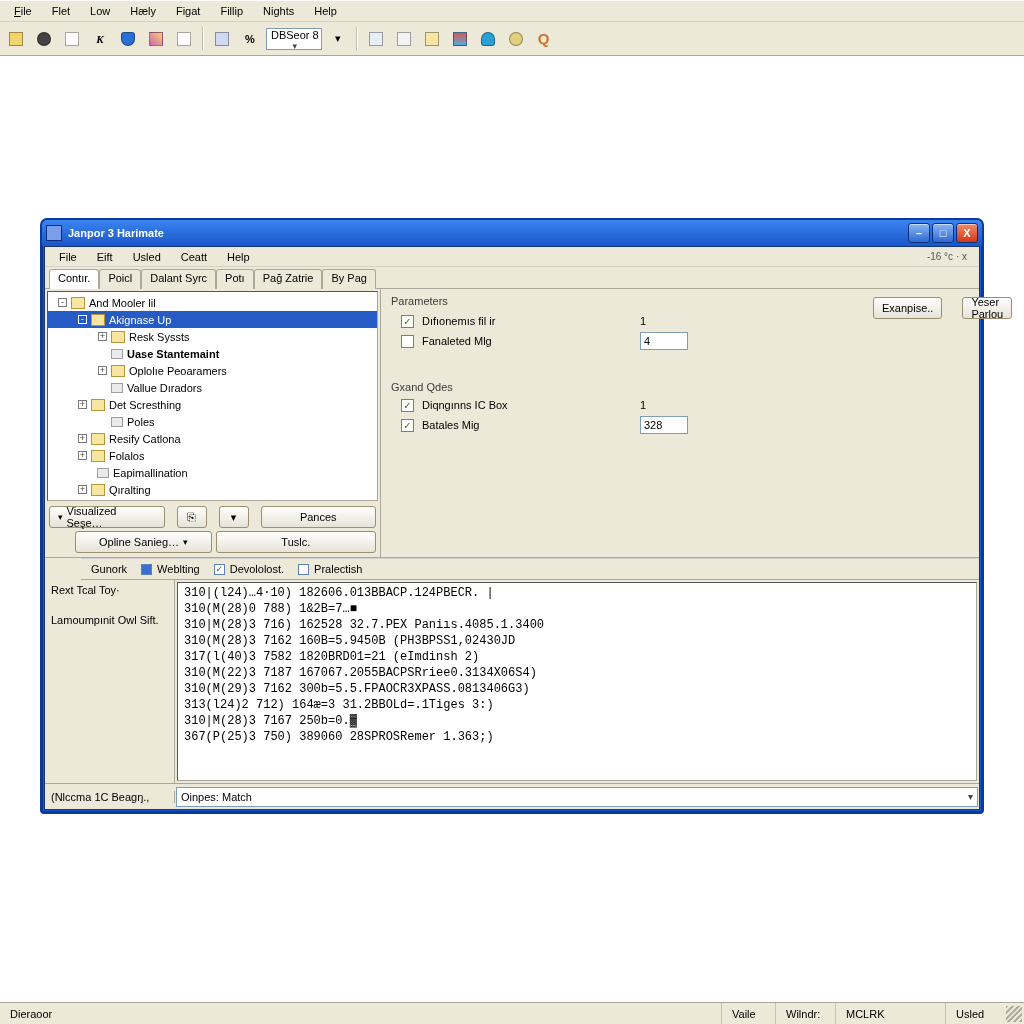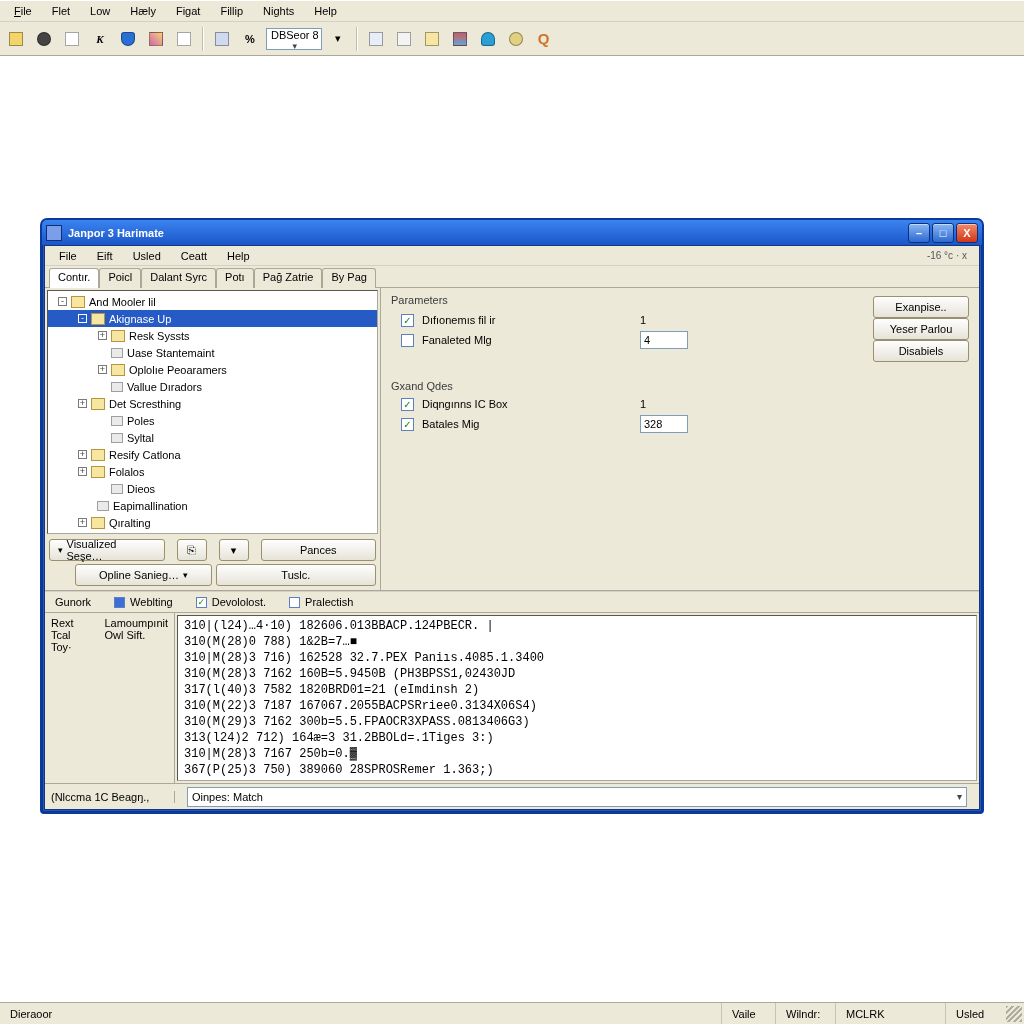--- a/index.html
+++ b/index.html
@@ -59,43 +59,43 @@
   .tree-btns { padding: 3px 4px; display: flex; gap: 12px; }
   .tree-btns2 { padding: 0 4px 4px 4px; display: flex; gap: 4px; margin-left: 26px; }
   .btn { height: 22px; background: linear-gradient(#fefefe, #e6e3d8); border: 1px solid #9a8f6f; border-radius: 3px; padding: 0 8px; display: flex; align-items: center; justify-content: center; cursor: default; font-size: 11px; }
   .btn.small { width: 30px; padding: 0; }
   .btn.arrow::after { content: "▾"; font-size: 9px; margin-left: 4px; }
   .btn.tri::before { content: "▾"; font-size: 9px; margin-right: 4px; }
 
   
   .param-area { flex: 1; display: flex; }
   .param-main { flex: 1; padding: 6px 10px; }
-  .param-side { width: 116px; padding: 8px 10px; display: flex; flex-direction: column; gap: 0; }
+  .param-side { width: 116px; padding: 8px 10px; display: flex; flex-direction: row; gap: 20px; }
   .group-title { color: #3b3b3b; font-size: 11px; margin-bottom: 2px; }
   .subgroup { padding: 2px 0 8px 10px; }
   .field-row { display: flex; align-items: center; height: 20px; gap: 8px; }
   .chk { width: 13px; height: 13px; border: 1px solid #5f7fbf; background: #fff; display: inline-flex; align-items: center; justify-content: center; font-size: 10px; color: #178a17; }
   .fld-label { width: 210px; }
   .fld-val { width: 48px; }
   .fld-input { width: 48px; height: 18px; border: 1px solid #7f9db9; background: #fff; padding: 0 3px; font-size: 11px; }
 
   
-  .log-tabs { height: 22px; display: flex; align-items: center; gap: 23px; padding: 0 10px; border-top: 1px solid #d4d0c8; border-bottom: 1px solid #aca899; }
+  .log-tabs { height: 22px; display: flex; align-items: center; gap: 14px; padding: 0 10px; border-top: 1px solid #d4d0c8; border-bottom: 1px solid #aca899; margin-left: 36px; }
   .log-tab { display: flex; align-items: center; gap: 5px; cursor: default; }
   .sqchk { width: 11px; height: 11px; border: 1px solid #5f7fbf; background: #fff; display: inline-flex; align-items: center; justify-content: center; font-size: 9px; color: #178a17; }
 
   
   .log-area { flex: 1; display: flex; min-height: 0; }
-  .log-left { width: 130px; border-right: 1px solid #aca899; background: #ece9d8; padding: 4px 6px; display: flex; flex-direction: row; gap: 18px; }
+  .log-left { width: 130px; border-right: 1px solid #aca899; background: #ece9d8; padding: 4px 6px; display: flex; flex-direction: column; gap: 18px; }
   .log-text { flex: 1; background: #fff; border: 1px inset #aca899; margin: 2px; font-family: "Courier New", monospace; font-size: 12px; padding: 2px 6px; overflow-y: scroll; white-space: pre; line-height: 16px; }
 
   
   .bottom-row { height: 26px; display: flex; align-items: center; border-top: 1px solid #aca899; }
   .bottom-left { width: 130px; border-right: 1px solid #aca899; padding: 0 6px; white-space: nowrap; overflow: hidden; text-overflow: ellipsis; }
-  .bottom-combo { flex: 1; margin: 2px 12px; height: 20px; border: 1px solid #7f9db9; background: #fff; display: flex; align-items: center; padding: 0 4px; }
+  .bottom-combo { flex: 1; margin: 2px 1px; height: 20px; border: 1px solid #7f9db9; background: #fff; display: flex; align-items: center; padding: 0 4px; }
   .bottom-combo .arrow { margin-left: auto; color: #444; font-size: 10px; }
 
   
   .host-status { position: absolute; left: 0; right: 0; bottom: 0; height: 22px; background: #ece9d8; border-top: 1px solid #aca899; display: flex; align-items: center; font-size: 11px; }
   .status-cell { height: 100%; border-right: 1px solid #c5c2b6; padding: 0 10px; display: flex; align-items: center; }
   .status-cell.first { flex: 1; }
   .grip { width: 16px; height: 16px; margin-left: auto; margin-right: 2px; background: repeating-linear-gradient(135deg, #b0ada0 0 2px, transparent 2px 4px); }
 </style>
 </head>
 <body>
@@ -215,21 +215,21 @@
               <div class="tree-row selected" style="padding-left: 26px;">
                 <span class="tw">-</span>
                 <span class="ticon-sm"></span>
                 <span>Akignase Up</span>
               </div>
               <div class="tree-row" style="padding-left: 46px;">
                 <span class="tw">+</span>
                 <span class="ticon-sm"></span>
                 <span>Resk Syssts</span>
               </div>
-              <div class="tree-row" style="padding-left: 46px;">
+              <div class="tree-row" style="padding-left: 46px; font-weight: bold;">
                 <span class="tw empty"></span>
                 <span class="ticon-tag"></span>
                 <span>Uase Stantemaint</span>
               </div>
               <div class="tree-row" style="padding-left: 46px;">
                 <span class="tw">+</span>
                 <span class="ticon-sm"></span>
                 <span>Oplolıe Peoaramers</span>
               </div>
               <div class="tree-row" style="padding-left: 46px;">
@@ -240,39 +240,29 @@
               <div class="tree-row" style="padding-left: 26px;">
                 <span class="tw">+</span>
                 <span class="ticon-sm"></span>
                 <span>Det Scresthing</span>
               </div>
               <div class="tree-row" style="padding-left: 46px;">
                 <span class="tw empty"></span>
                 <span class="ticon-tag"></span>
                 <span>Poles</span>
               </div>
-              <div class="tree-row" style="padding-left: 46px;">
-                <span class="tw empty"></span>
-                <span class="ticon-tag"></span>
-                <span>Syltal</span>
-              </div>
               <div class="tree-row" style="padding-left: 26px;">
                 <span class="tw">+</span>
                 <span class="ticon-sm"></span>
                 <span>Resify Catlona</span>
               </div>
               <div class="tree-row" style="padding-left: 26px;">
                 <span class="tw">+</span>
                 <span class="ticon-sm"></span>
                 <span>Folalos</span>
-              </div>
-              <div class="tree-row" style="padding-left: 46px;">
-                <span class="tw empty"></span>
-                <span class="ticon-tag"></span>
-                <span>Dieos</span>
               </div>
               <div class="tree-row" style="padding-left: 32px;">
                 <span class="tw empty"></span>
                 <span class="ticon-tag"></span>
                 <span>Eapimallination</span>
               </div>
               <div class="tree-row" style="padding-left: 26px;">
                 <span class="tw">+</span>
                 <span class="ticon-sm"></span>
                 <span>Qıralting</span>

